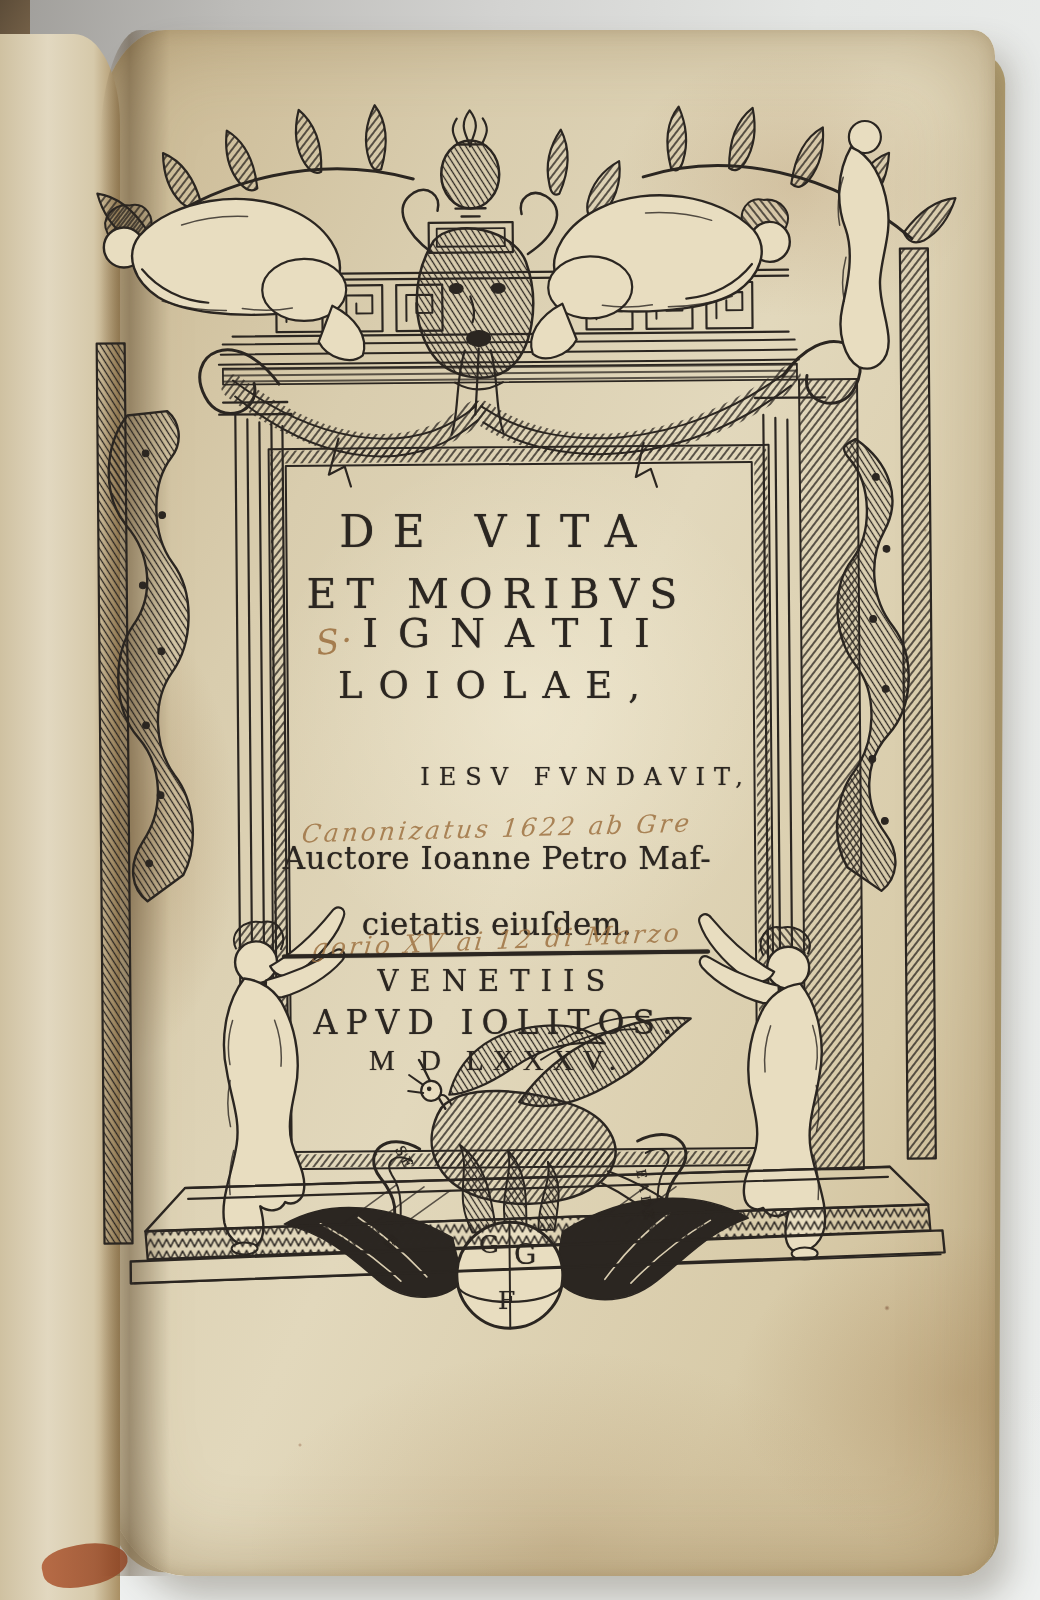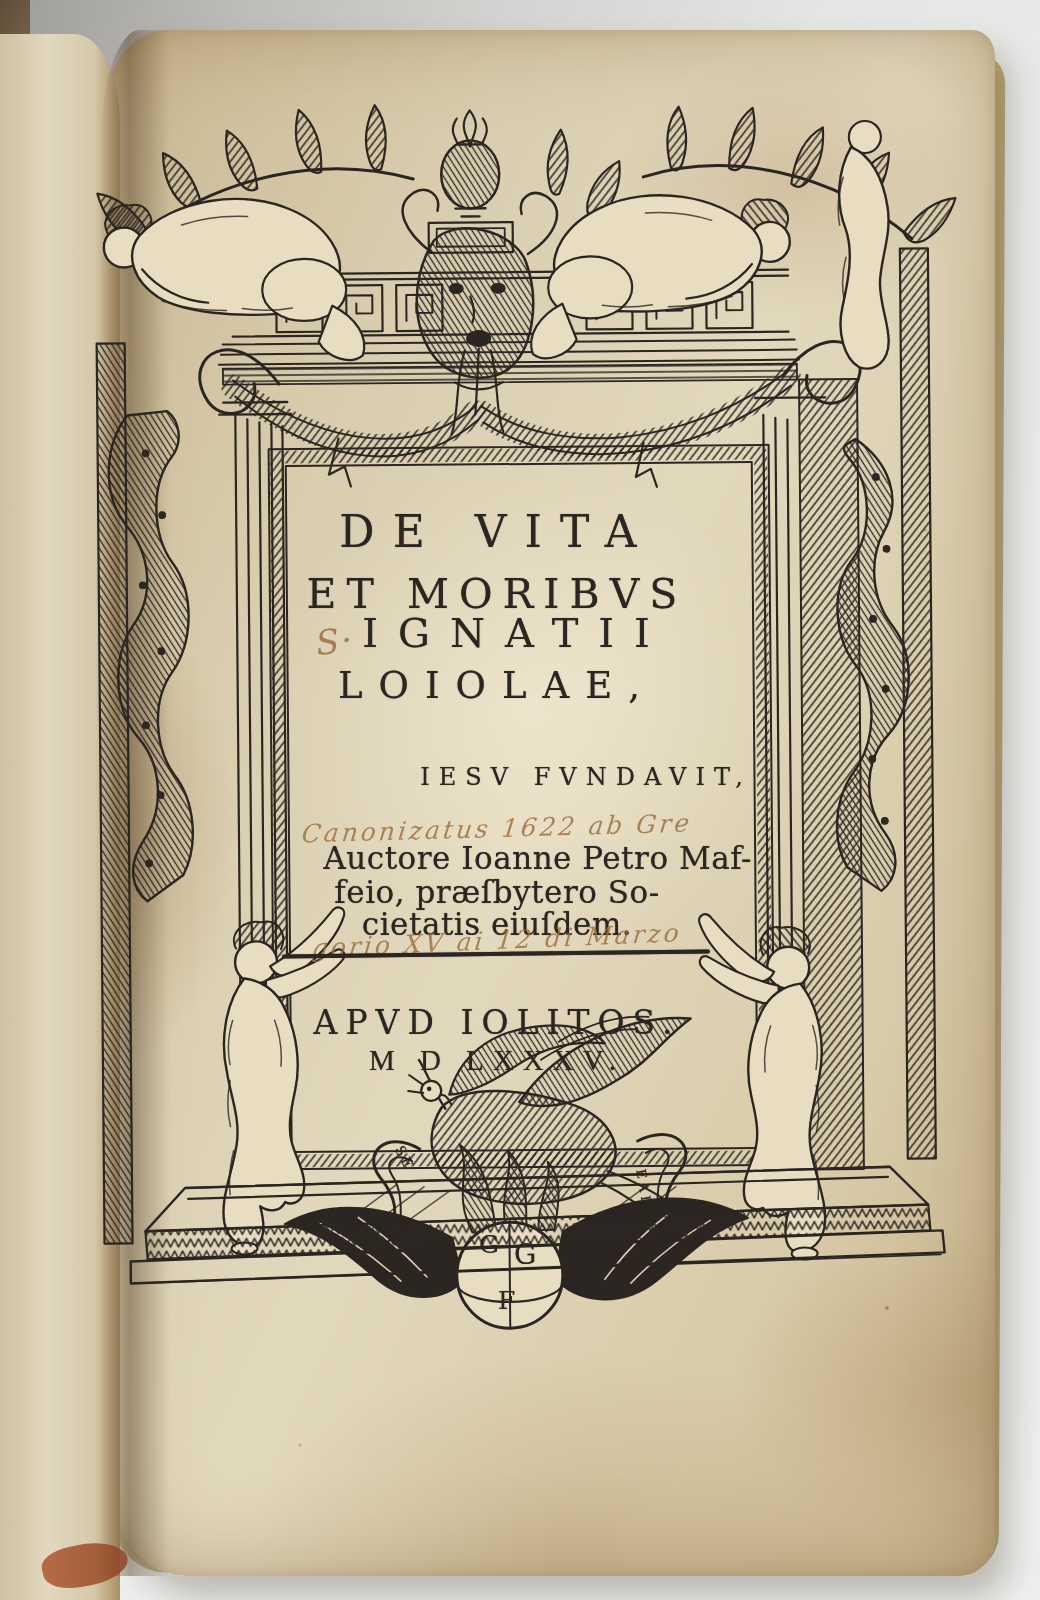--- a/index.html
+++ b/index.html
@@ -60,21 +60,21 @@
   .textblock{position:absolute;left:242px;top:0;width:510px;height:1600px;color:var(--ink);}
   .line{position:absolute;left:0;width:100%;text-align:center;white-space:nowrap;
     text-shadow:0 0 1px rgba(40,34,26,.65);}
   .t1{top:492px;font-size:44px;letter-spacing:18px;margin-top:14px;}
   .t2{top:570px;font-size:41px;letter-spacing:10px;}
   .t3{top:610px;font-size:40px;letter-spacing:20px;}
   .t4{top:664px;font-size:37px;letter-spacing:16px;}
   .t5{top:717px;font-size:32px;letter-spacing:7px;}
   .t6{top:763px;font-size:24px;letter-spacing:9px;text-align:right;}
   .t7{top:786px;font-size:28px;letter-spacing:15px;top:788px;}
-  .au1{top:840px;font-size:31px;letter-spacing:.5px;text-align:right;}
+  .au1{top:840px;font-size:31px;letter-spacing:.5px;}
   .au2{top:874px;font-size:31px;letter-spacing:.5px;}
   .au3{top:906px;font-size:31px;letter-spacing:.5px;}
   .i1{top:964px;font-size:29px;letter-spacing:11px;}
   .i2{top:1003px;font-size:33px;letter-spacing:8px;}
   .i3{top:1044px;font-size:29px;letter-spacing:9px;font-family:Liberation Serif, serif;}
   .hand{font-style:italic;color:var(--hand);opacity:.82;
     text-shadow:none;letter-spacing:3px;}
   .a1{top:814px;font-size:25px;transform:rotate(-1.6deg) skewX(-8deg);}
   .a2{top:926px;font-size:25px;transform:rotate(-2.4deg) skewX(-8deg);}
   .s-init{display:inline-block;font-style:italic;color:var(--hand);opacity:.85;
@@ -305,24 +305,24 @@
   </svg>
 
   <div class="textblock">
     <div class="line t1">DE VITA</div>
     <div class="line t2">ET MORIBVS</div>
     <div class="line t3"><span class="s-init">S·</span><span>IGNATII</span></div>
     <div class="line t4">LOIOLAE,</div>
     <div class="line t6">IESV FVNDAVIT,</div>
     <div class="line hand a1">Canonizatus 1622 ab Gre</div>
     <div class="line au1">Auctore Ioanne Petro Maf-</div>
-    <div class="line au2">feio, præſbytero So-</div>
     <div class="line au3">cietatis eiuſdem.</div>
     <div class="line hand a2">gorio XV ai 12 di Marzo</div>
     <div class="rule"></div>
+    <div class="line i1">VENETIIS</div>
     <div class="line i2">APVD IOLITOS.</div>
     <div class="line i3">M D LXXXV.</div>
   </div>
 
   <span class="dev gL">G</span>
   <span class="dev gR">G</span>
   <span class="dev gF">F</span>
   <span class="dev rbLU">SE</span>
   <span class="dev rbLL">E</span>
   <span class="dev rbR">EADE</span>

